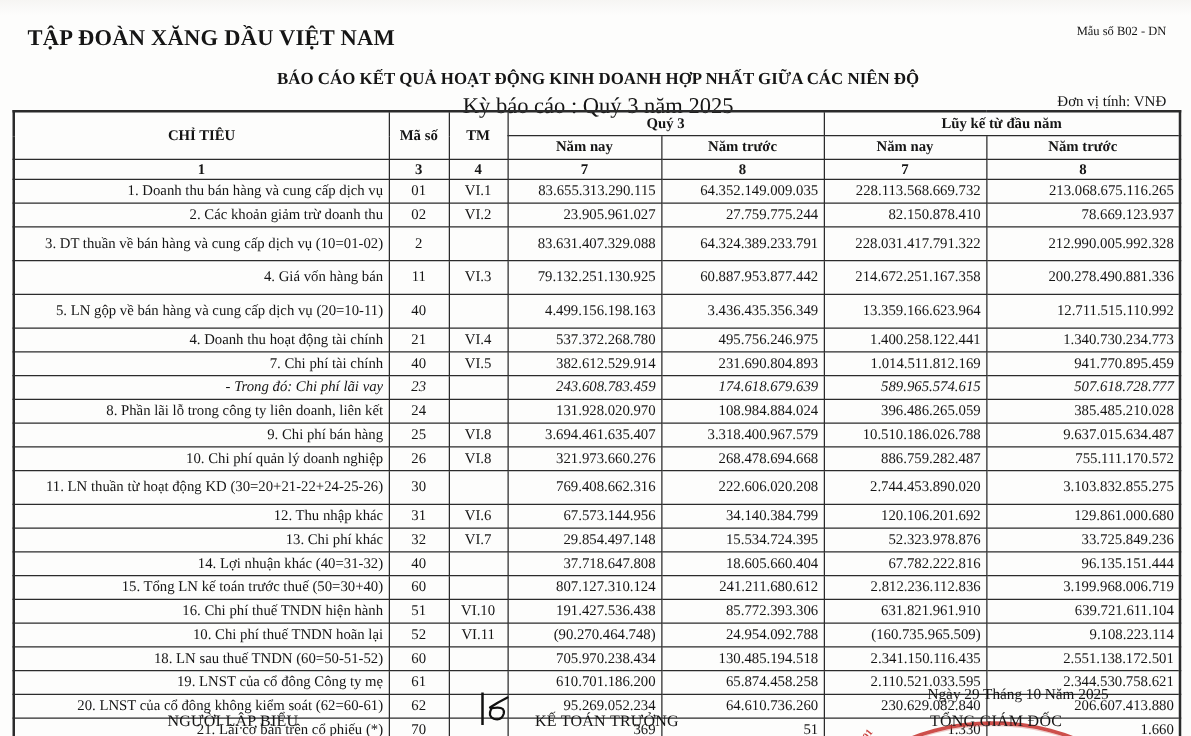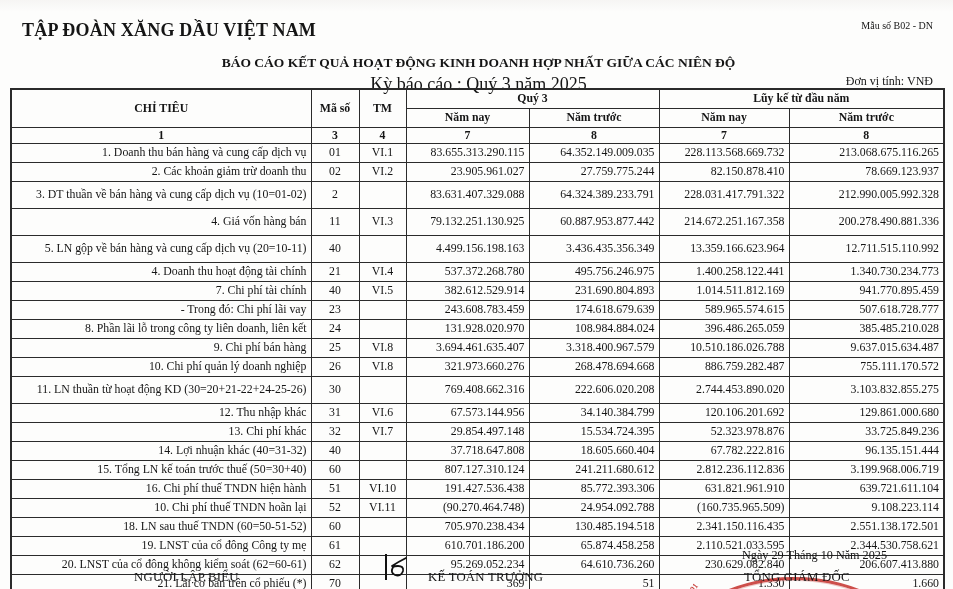--- a/index.html
+++ b/index.html
@@ -26,21 +26,21 @@
     border:1px solid #2b2b2b;
     padding:0 4px;overflow:hidden;white-space:nowrap;
     height:18px;line-height:1.12;
   }
   table.report{border:2px solid #2b2b2b;}
   th{font-weight:bold;text-align:center;}
   td.lbl{text-align:right;padding-left:5px;}
   td.ctr{text-align:center;}
   td.num{text-align:right;padding-right:5px;}
   tr.tall th, tr.tall td{height:26px;}
-  tr.italic td{}
+  tr.italic td{font-style:italic;}
   tr.colnums td{font-weight:bold;text-align:center;height:15px;}
   thead th{height:17px;}
   
   .date-line{position:absolute;top:548px;left:742px;font-size:12.2px;}
   .sig{position:absolute;top:570px;font-weight:normal;font-size:12.8px;letter-spacing:.2px;margin-left:24px;}
   .sig-1{left:110px;}
   .sig-2{left:404px;}
   .sig-3{left:720px;}
   .sig-mark{position:absolute;top:551px;left:383px;}
   

